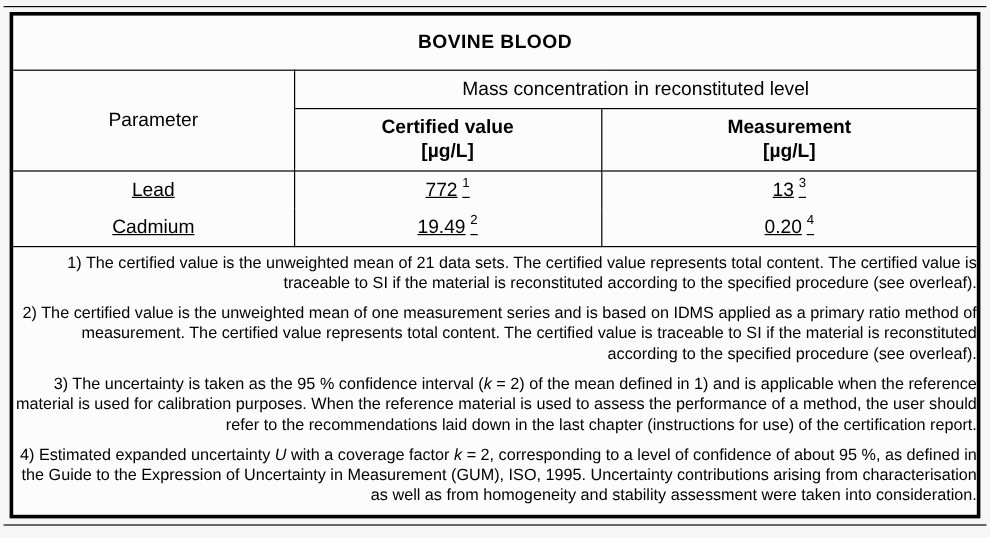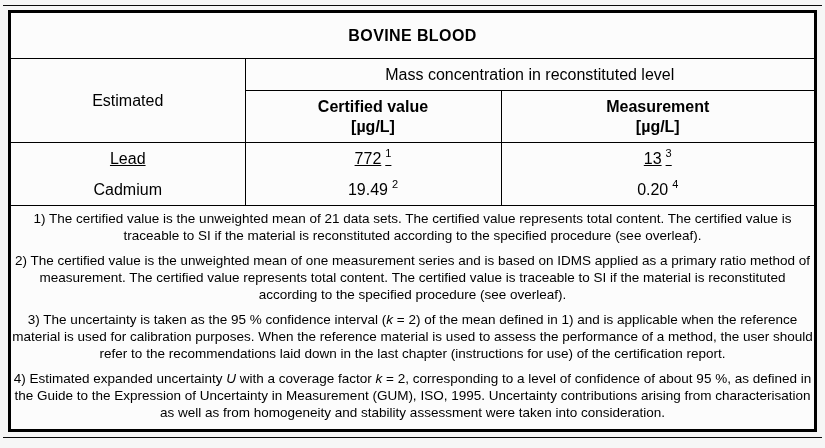--- a/index.html
+++ b/index.html
@@ -31,29 +31,29 @@
   table.cert td {
     border: 1px solid #000;
     text-align: center;
     vertical-align: middle;
     font-size: 16px;
     padding: 0;
   }
   table.cert tr td:first-child { border-left: none; }
   table.cert tr td:last-child { border-right: none; }
   table.cert tr:first-child td { border-top: none; }
-  table.cert tr:last-child td { border-bottom: none; }
+  table.cert tr:last-child td { border-bottom: none; text-align: right; }
   .r-title { height: 45px; }
   .r-group { height: 31px; }
   .r-colhead { height: 51px; font-weight: bold; }
   .r-data { height: 31px; }
   .title-cell { font-size: 24px; font-weight: bold; letter-spacing: 0.4px; }
   .col-head div { line-height: 20px; }
   .no-bottom { border-bottom: none !important; text-decoration: underline; }
-  .no-top { border-top: none !important; }
+  .no-top { border-top: none !important; text-decoration: underline; }
   sup.fn-ref {
     font-size: 11px;
     margin-left: 4px;
     vertical-align: super;
     line-height: 0;
   }
   td.footnotes {
     vertical-align: top;
     text-align: justify;
     padding: 4px 5px 0 5px;
@@ -77,21 +77,21 @@
       <col style="width:256px">
       <col style="width:313px">
     </colgroup>
     <tbody>
       <tr>
         <td colspan="3" class="title-cell r-title">
           <span>BOVINE BLOOD</span>
         </td>
       </tr>
       <tr>
-        <td rowspan="2">Estimated</td>
+        <td rowspan="2">Parameter</td>
         <td colspan="2" class="r-group">Mass concentration in reconstituted level</td>
       </tr>
       <tr>
         <td class="col-head r-colhead">
           <div>Certified value</div>
           <div>[µg/L]</div>
         </td>
         <td class="col-head r-colhead">
           <div>Measurement</div>
           <div>[µg/L]</div>

